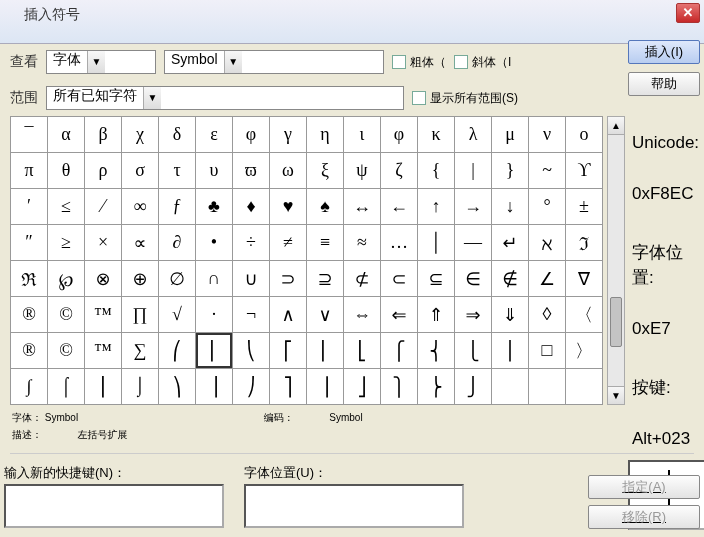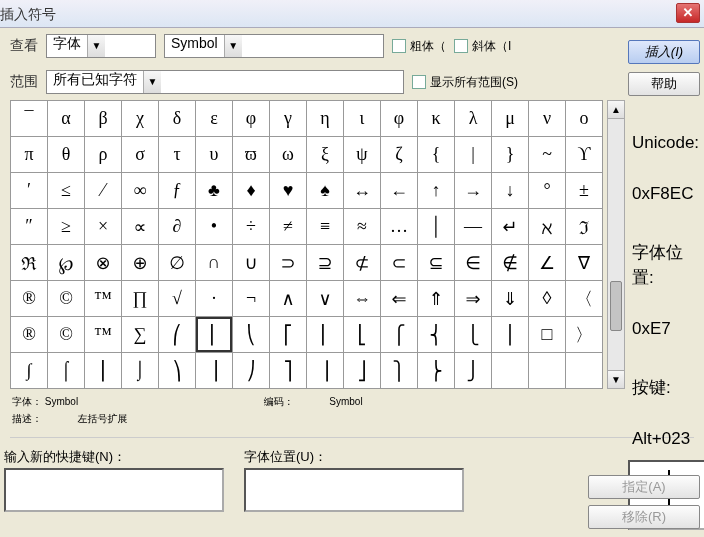--- a/index.html
+++ b/index.html
@@ -1,46 +1,46 @@
 <!DOCTYPE html>
 <html><head>
 <meta charset="utf-8">
 <style>
 * { box-sizing: border-box; margin: 0; padding: 0; }
 body { font-family: "Microsoft YaHei", "SimSun", Arial, sans-serif; font-size: 13px; background: #ece9d8; width: 704px; height: 537px; overflow: hidden; position: relative; }
-.titlebar { background: linear-gradient(#f0f0f8, #dce6f4); border-bottom: 1px solid #aab; height: 28px; line-height: 28px; padding-left: 0; font-size: 14px; color: #333; position: relative; }
+.titlebar { background: linear-gradient(#f0f0f8, #dce6f4); border-bottom: 1px solid #aab; height: 44px; line-height: 28px; padding-left: 24px; font-size: 14px; color: #333; position: relative; }
 .close-x { position: absolute; right: 4px; top: 3px; width: 24px; height: 20px; background: linear-gradient(#e57373,#c62828); border: 1px solid #a33; color: #fff; text-align: center; line-height: 18px; font-size: 13px; font-weight: bold; border-radius: 2px; }
 .row { display: flex; align-items: center; padding: 6px 10px; gap: 8px; }
 .lbl { font-size: 14px; color: #333; }
 .combo { border: 1px solid #888; background: #fff; display: inline-flex; height: 24px; }
 .combo span { padding: 0 6px; font-size: 14px; }
 .combo .arr { width: 18px; text-align: center; background: linear-gradient(#f7f7f7,#ddd); border-left: 1px solid #aaa; height: 100%; line-height: 22px; font-size: 10px; }
 .checkbox { display: inline-flex; align-items: center; gap: 4px; font-size: 12px; }
 .checkbox .box { width: 14px; height: 14px; border: 1px solid #7a9; background: #fff; }
 .btn { background: linear-gradient(#fdfdfd,#e3e3e3); border: 1px solid #888; padding: 2px 10px; font-size: 13px; height: 24px; min-width: 64px; text-align: center; border-radius: 2px; }
-.btn.blue { background: linear-gradient(#dfe8fb,#b8cdf0); border: 1px solid #5577bb; font-style: italic; }
+.btn.blue { background: linear-gradient(#dfe8fb,#b8cdf0); border: 1px solid #5577bb; }
 .grid-wrap { display: flex; margin: 0 10px; }
 .grid { display: grid; grid-template-columns: repeat(16, 36px); grid-auto-rows: 35px; gap: 1px; background: #999; border: 1px solid #999; }
 .cell { background: #fff; display: flex; align-items: center; justify-content: center; font-size: 18px; font-family: "Times New Roman", serif; cursor: pointer; }
 .cell.sel { outline: 2px solid #333; outline-offset: -2px; }
 .scroll-v { width: 18px; background: #e8e8e8; border: 1px solid #aaa; margin-left: 4px; position: relative; }
 .scroll-v .up, .scroll-v .down { height: 18px; text-align: center; font-size: 10px; line-height: 18px; background: linear-gradient(#f7f7f7,#ddd); border-bottom: 1px solid #aaa; }
 .scroll-v .down { border-top: 1px solid #aaa; border-bottom: none; position: absolute; bottom: 0; width: 100%; }
 .scroll-v .thumb { position: absolute; left: 2px; width: 12px; background: #c4c4c4; border: 1px solid #888; border-radius: 2px; }
 .sidecol { position: absolute; right: 0; top: 36px; width: 80px; padding: 4px; display: flex; flex-direction: column; gap: 8px; align-items: stretch; font-size: 13px; }
 .sidecol .info { font-size: 17px; line-height: 1.5; padding-left: 4px; white-space: pre-line; }
 .preview { width: 78px; height: 70px; border: 2px inset #aaa; background: #fff; position: relative; }
 .preview .glyph { position: absolute; left: 38px; top: 8px; width: 2px; height: 48px; background: #000; }
 .preview .glyph::after { content: ""; position: absolute; bottom: -4px; left: -3px; width: 8px; height: 8px; border-left: 2px solid red; border-bottom: 2px solid red; }
 .infoarea { padding: 4px 12px; font-size: 10px; line-height: 1.7; }
 .divider { height: 1px; background: #ccc; margin: 6px 10px; }
 .bottom { display: flex; gap: 20px; padding: 4px 4px; }
 .field-col { display: flex; flex-direction: column; gap: 2px; }
 .field-box { border: 2px inset #aaa; background: #fff; width: 220px; height: 44px; }
-.btm-btns { position: absolute; right: 0; bottom: 4px; width: 120px; display: flex; flex-direction: column; gap: 6px; padding: 4px; }
+.btm-btns { position: absolute; right: 0; bottom: 4px; width: 120px; display: flex; flex-direction: column; gap: 6px; padding: 4px; text-decoration: underline; }
 .btm-btns .btn { color: #999; }
 </style>
 </head>
 <body>
 
 <div class="titlebar">
   <span>插入符号</span>
   <div class="close-x">✕</div>
 </div>
 

